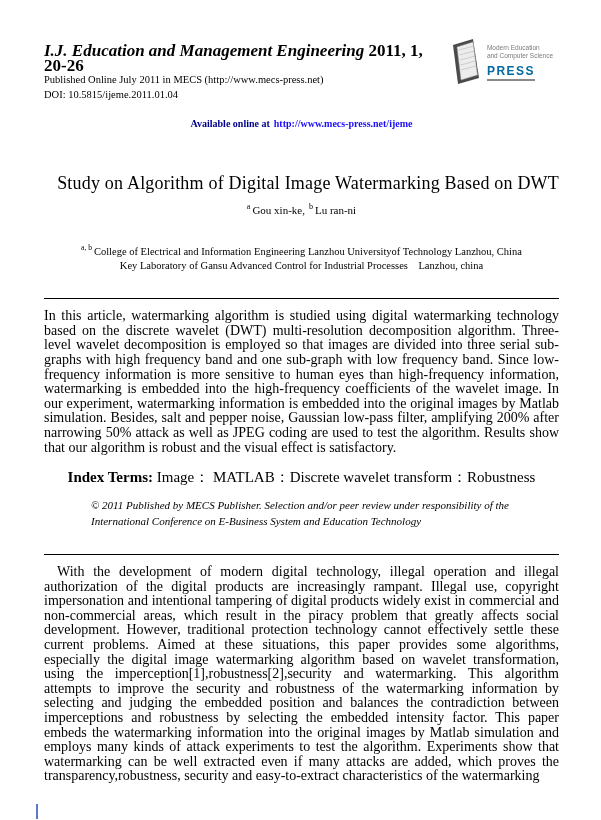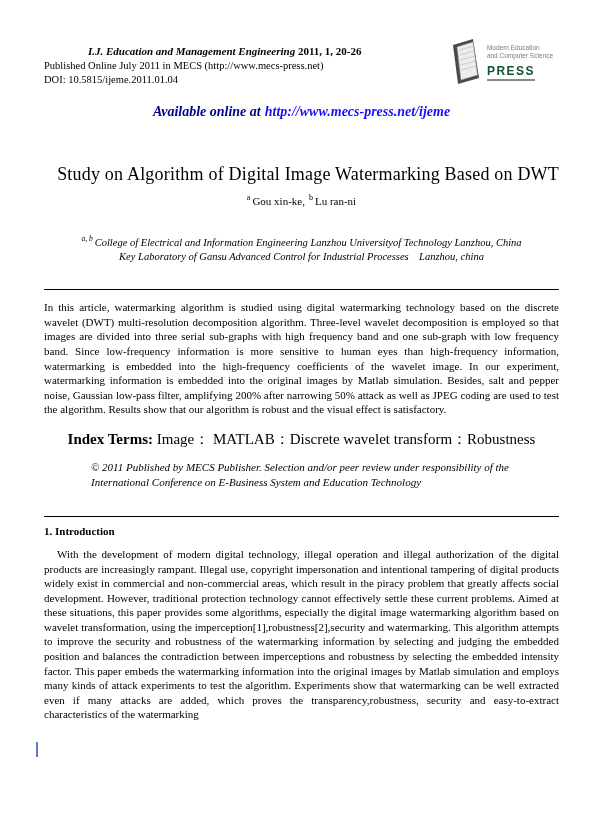--- a/index.html
+++ b/index.html
@@ -14,68 +14,68 @@
   .page {
     position: relative;
     width: 601px; height: 820px;
     padding: 44px 42px 0 44px;
     background: #fff;
   }
 
   
   .masthead { display: flex; justify-content: space-between; align-items: flex-start; }
   .masthead-text { font-size: 10.5px; line-height: 14.5px; }
-  .journal-line { font-size: 11px; margin-left: 44px; }
+  .journal-line { font-size: 17px; }
   .jname { font-weight: bold; font-style: italic; }
   .jissue { font-weight: bold; }
   .pub-line, .doi-line { font-size: 10.5px; }
 
   .logo { display: flex; gap: 5px; align-items: flex-start; margin-top: -8px; margin-right: 6px; }
   .logo-book { flex: 0 0 auto; }
   .logo-text { padding-top: 8px; }
   .logo-tagline {
     font-family: "Liberation Sans", sans-serif;
     font-size: 6.5px; line-height: 8px; color: #7a7a7a;
     white-space: nowrap;
   }
   .logo-press {
     font-family: "Liberation Sans", sans-serif;
     font-weight: bold; font-size: 12px; letter-spacing: 1.5px;
-    color: #14532d; margin-top: 4px; display: inline-block;
+    color: #0369a1; margin-top: 4px; display: inline-block;
     border-bottom: 2px solid #8a8a8a; padding-bottom: 1px;
   }
 
   
   .available-line {
     margin-top: 16px; text-align: center;
-    font-size: 14px; font-weight: bold; font-style: italic;
+    font-size: 10px; font-weight: bold; 
   }
   .avail-prefix { color: #00008B; }
   .avail-link { color: #1a0dff; text-decoration: none; margin-left: 4px; }
 
   
   .title {
     margin-top: 42px; text-align: right;
     font-size: 18px; font-weight: normal; line-height: 24px;
     letter-spacing: 0.2px;
   }
   .authors { margin-top: 7px; text-align: center; font-size: 11px; }
   .authors sup { font-size: 8px; margin-right: 2px; }
   .authors .author-gap { display: inline-block; width: 4px; }
   .affiliation {
     margin-top: 24px; text-align: center;
-    font-style: italic; font-size: 10.5px; line-height: 15px;
+    font-size: 10.5px; line-height: 15px;
   }
   .affiliation sup { font-size: 7.5px; margin-right: 2px; }
 
   
   .rule { margin-top: 25px; border-top: 1px solid #000; height: 0; }
   .section-heading { margin-top: 8px; font-size: 11px; font-weight: bold; }
   .body-text {
-    margin-top: 10px; font-size: 11px; line-height: 14.6px;
+    margin-top: 10px; font-size: 14px; line-height: 14.6px;
     text-align: justify;
   }
   .indent { text-indent: 13px; }
   .index-terms { margin-top: 13px; font-size: 15px; text-align: center; }
   .index-terms .label { font-weight: bold; }
   .copyright {
     margin-top: 11px; font-style: italic; font-size: 11px; line-height: 15.5px;
     max-width: 480px;
     margin-left: 47px;
   }
@@ -135,20 +135,19 @@
   <p class="body-text">In this article, watermarking algorithm is studied using digital watermarking technology based on the discrete wavelet (DWT) multi-resolution decomposition algorithm. Three-level wavelet decomposition is employed so that images are divided into three serial sub-graphs with high frequency band and one sub-graph with low frequency band. Since low-frequency information is more sensitive to human eyes than high-frequency information, watermarking is embedded into the high-frequency coefficients of the wavelet image. In our experiment, watermarking information is embedded into the original images by Matlab simulation. Besides, salt and pepper noise, Gaussian low-pass filter, amplifying 200% after narrowing 50% attack as well as JPEG coding are used to test the algorithm. Results show that our algorithm is robust and the visual effect is satisfactory.</p>
 
   <p class="index-terms">
     <span class="label">Index Terms:</span>
     <span>Image：&nbsp;MATLAB：Discrete wavelet transform：Robustness</span>
   </p>
 
   <p class="copyright">© 2011 Published by MECS Publisher. Selection and/or peer review under responsibility of the International Conference on E-Business System and Education Technology</p>
 
   <div class="rule"></div>
-  <h2 class="section-heading">1. Introduction</h2>
   <p class="body-text indent">With the development of modern digital technology, illegal operation and illegal authorization of the digital products are increasingly rampant. Illegal use, copyright impersonation and intentional tampering of digital products widely exist in commercial and non-commercial areas, which result in the piracy problem that greatly affects social development. However, traditional protection technology cannot effectively settle these current problems. Aimed at these situations, this paper provides some algorithms, especially the digital image watermarking algorithm based on wavelet transformation, using the imperception[1],robustness[2],security and watermarking. This algorithm attempts to improve the security and robustness of the watermarking information by selecting and judging the embedded position and balances the contradiction between imperceptions and robustness by selecting the embedded intensity factor. This paper embeds the watermarking information into the original images by Matlab simulation and employs many kinds of attack experiments to test the algorithm. Experiments show that watermarking can be well extracted even if many attacks are added, which proves the transparency,robustness, security and easy-to-extract characteristics of the watermarking</p>
 
   <div class="footnote">
     <span class="cursor-bar"></span>
   </div>
 
 </div>
 
 </body></html>

